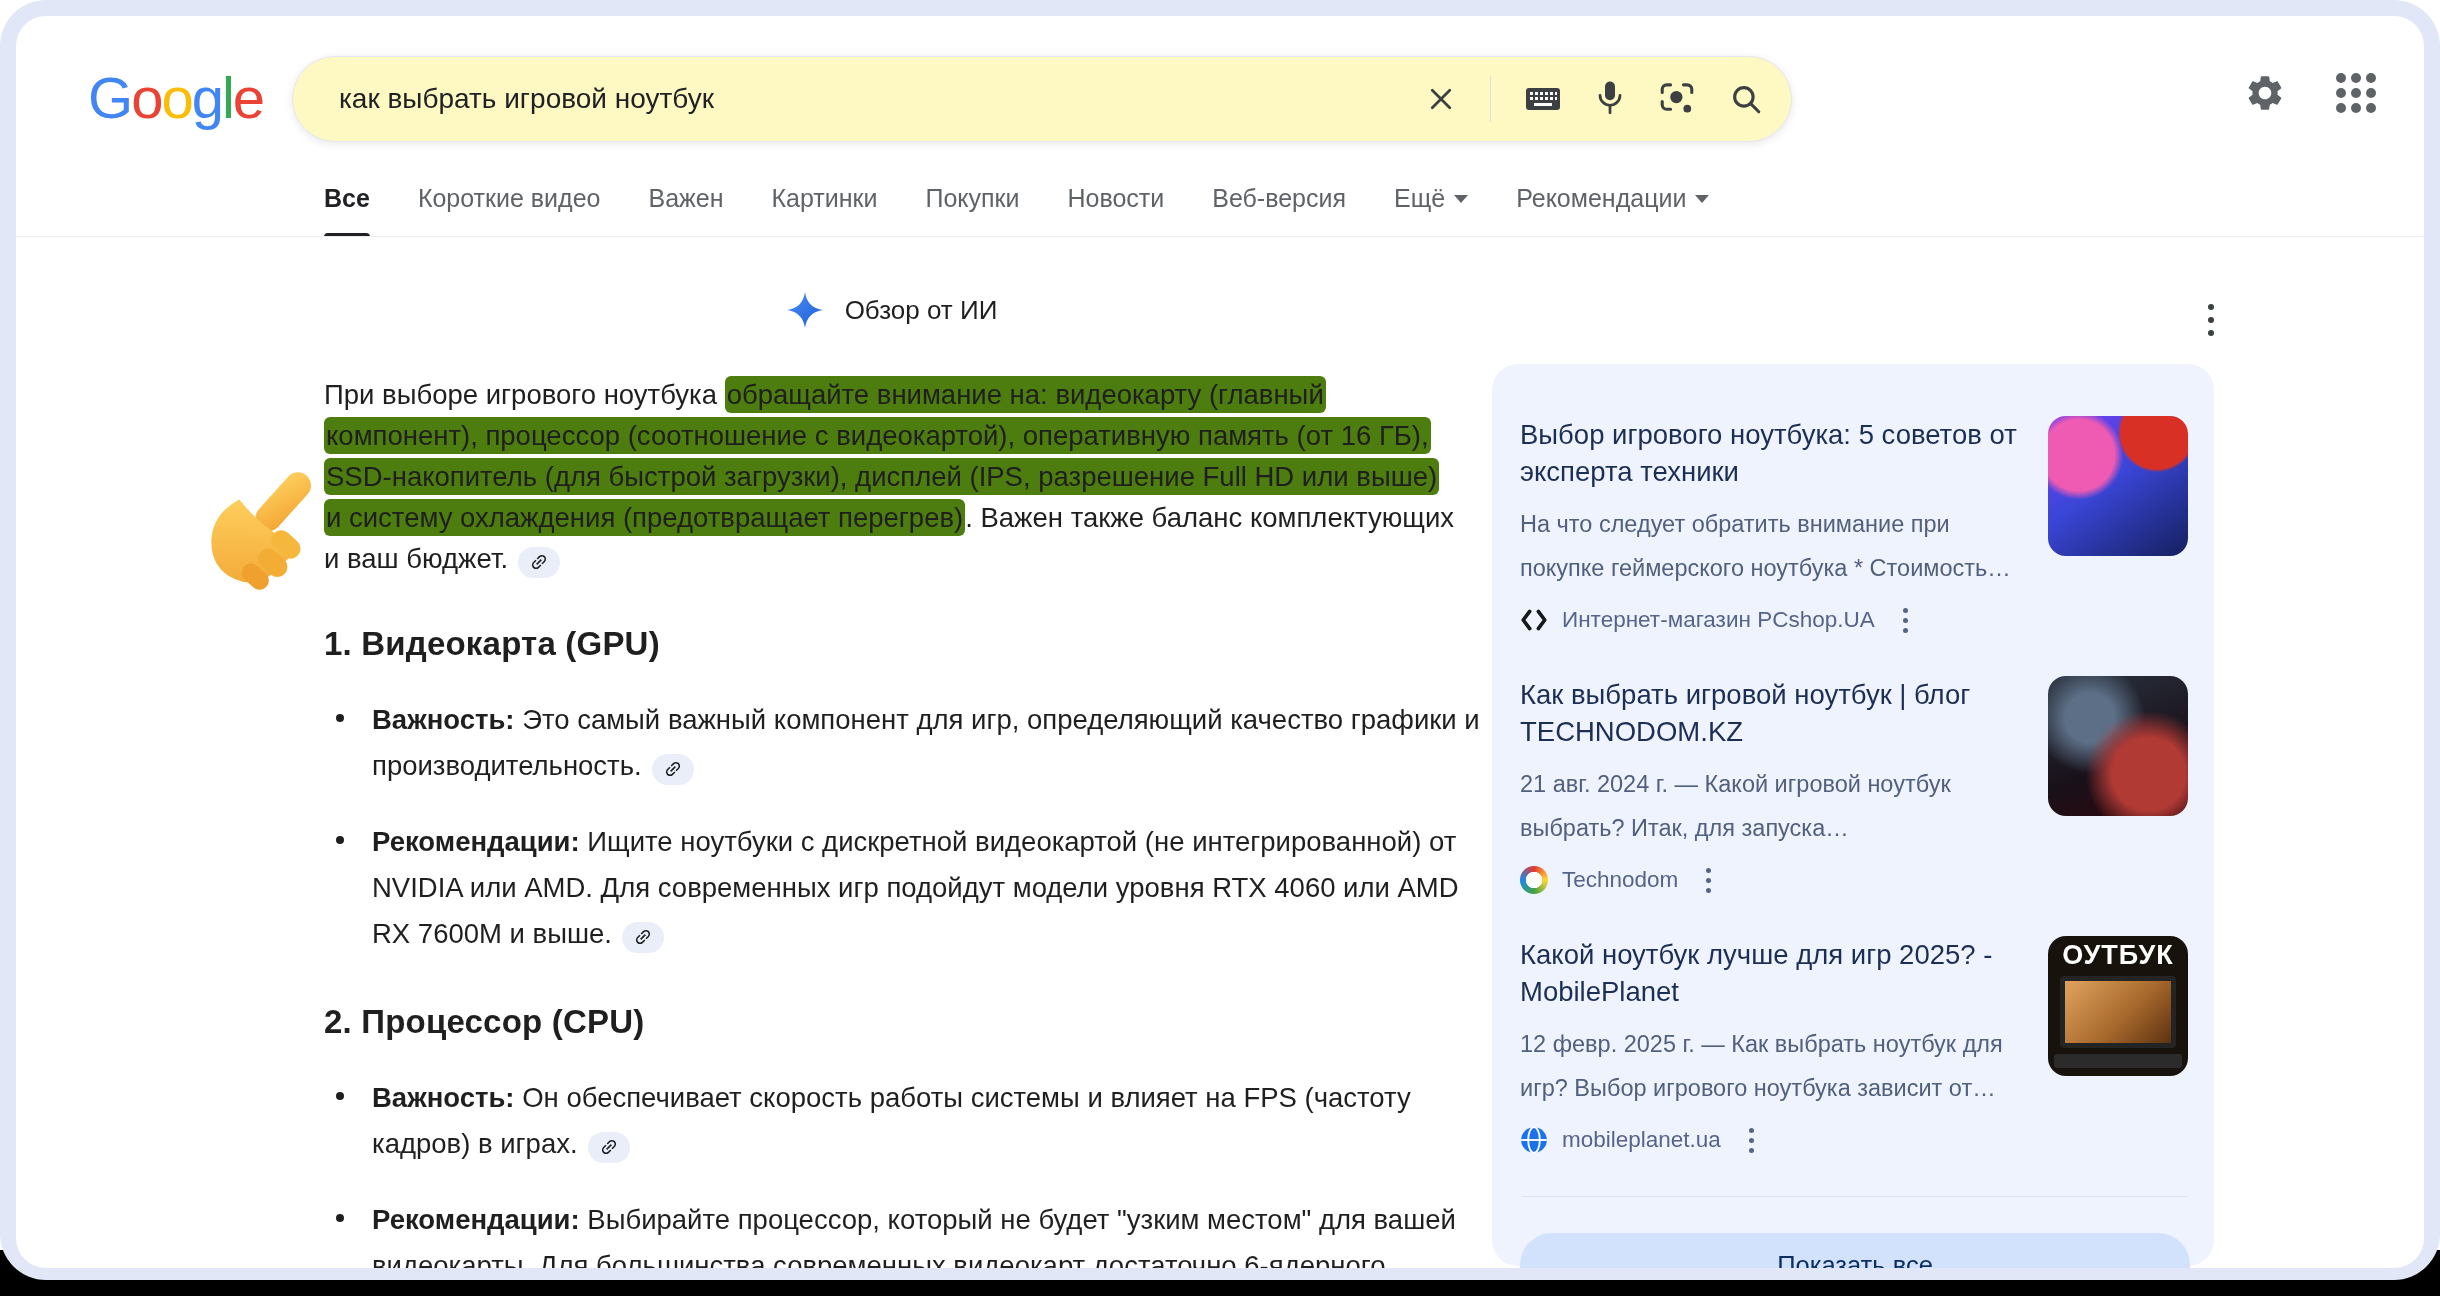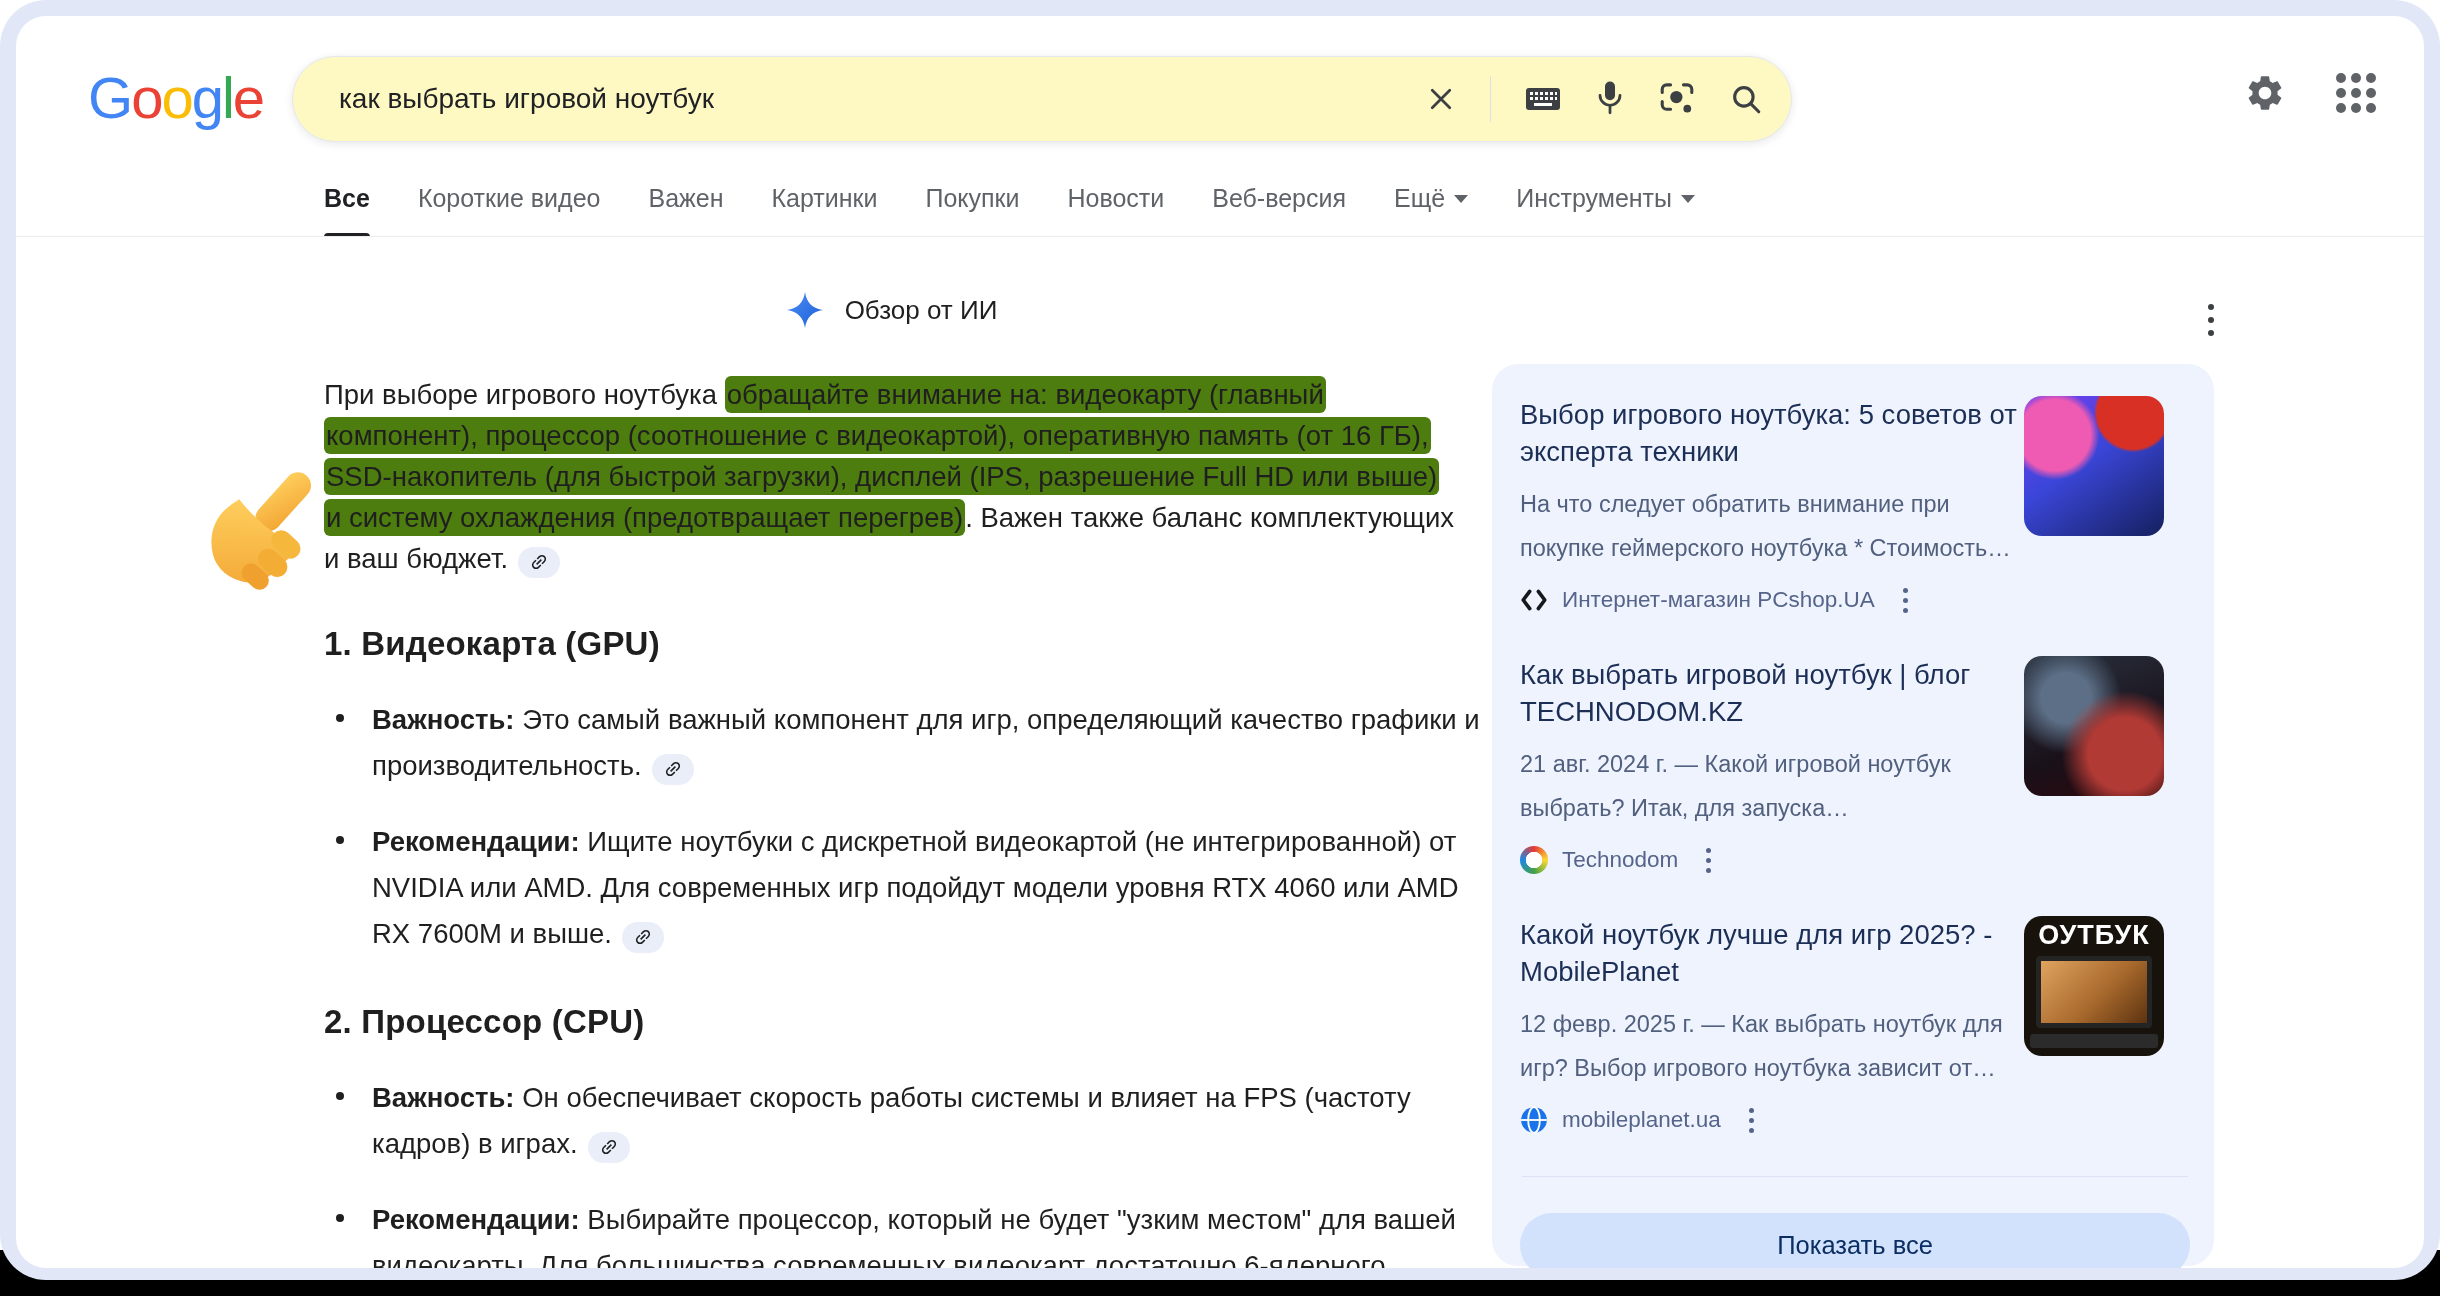--- a/index.html
+++ b/index.html
@@ -54,21 +54,21 @@
 
   .finger { position:absolute; left:165px; top:440px; width:150px; height:150px; }
 
   .aio-menu { position:absolute; right:210px; top:288px; }
   .dots3 { display:flex; flex-direction:column; gap:7px; cursor:pointer; }
   .dots3 i { width:6px; height:6px; border-radius:50%; background:#3c4043; }
 
   
   .sidebar { position:absolute; left:1476px; top:348px; width:722px; height:902px;
              background:#eff3fd; border-radius:26px; padding:32px 24px 24px 28px; }
-  .scard { display:flex; margin-bottom:42px; cursor:pointer; }
+  .scard { display:flex; gap:24px; margin-bottom:42px; cursor:pointer;margin-top:20px; }
   .scard .txt { width:504px; }
   .scard .title { font-size:27.5px; line-height:37px; color:#1b2e55; font-weight:500; margin-bottom:12px; }
   .scard .snippet { font-size:23.5px; line-height:44px; color:#51607e; }
   .srcrow { display:flex; align-items:center; gap:14px; margin-top:16px; }
   .srcrow .srcname { font-size:22.5px; color:#55648a; }
   .srcrow .dots3 { gap:5px; margin-left:14px; }
   .srcrow .dots3 i { width:5px; height:5px; background:#55648a; }
   .thumb { width:140px; height:140px; border-radius:18px; flex:0 0 auto; overflow:hidden; position:relative; }
   .thumb1 { background:
       radial-gradient(circle at 78% 12%, #d93025 0 22%, transparent 24%),
@@ -199,21 +199,21 @@
           <span>Новости</span>
         </div>
       <div class="tab">
           <span>Веб-версия</span>
         </div>
       <div class="tab">
           <span>Ещё</span>
           <span class="tri"></span>
         </div>
       <div class="tab">
-          <span>Инструменты</span>
+          <span>Рекомендации</span>
           <span class="tri"></span>
         </div>
     </div>
     <div class="hdr-divider"></div>
 
     <svg class="finger" viewBox="0 0 120 120">
       <defs>
         <linearGradient id="handg" x1="0" y1="0" x2="1" y2="1">
           <stop offset="0" stop-color="#FFD160"></stop>
             <stop offset="1" stop-color="#F2A432"></stop>

